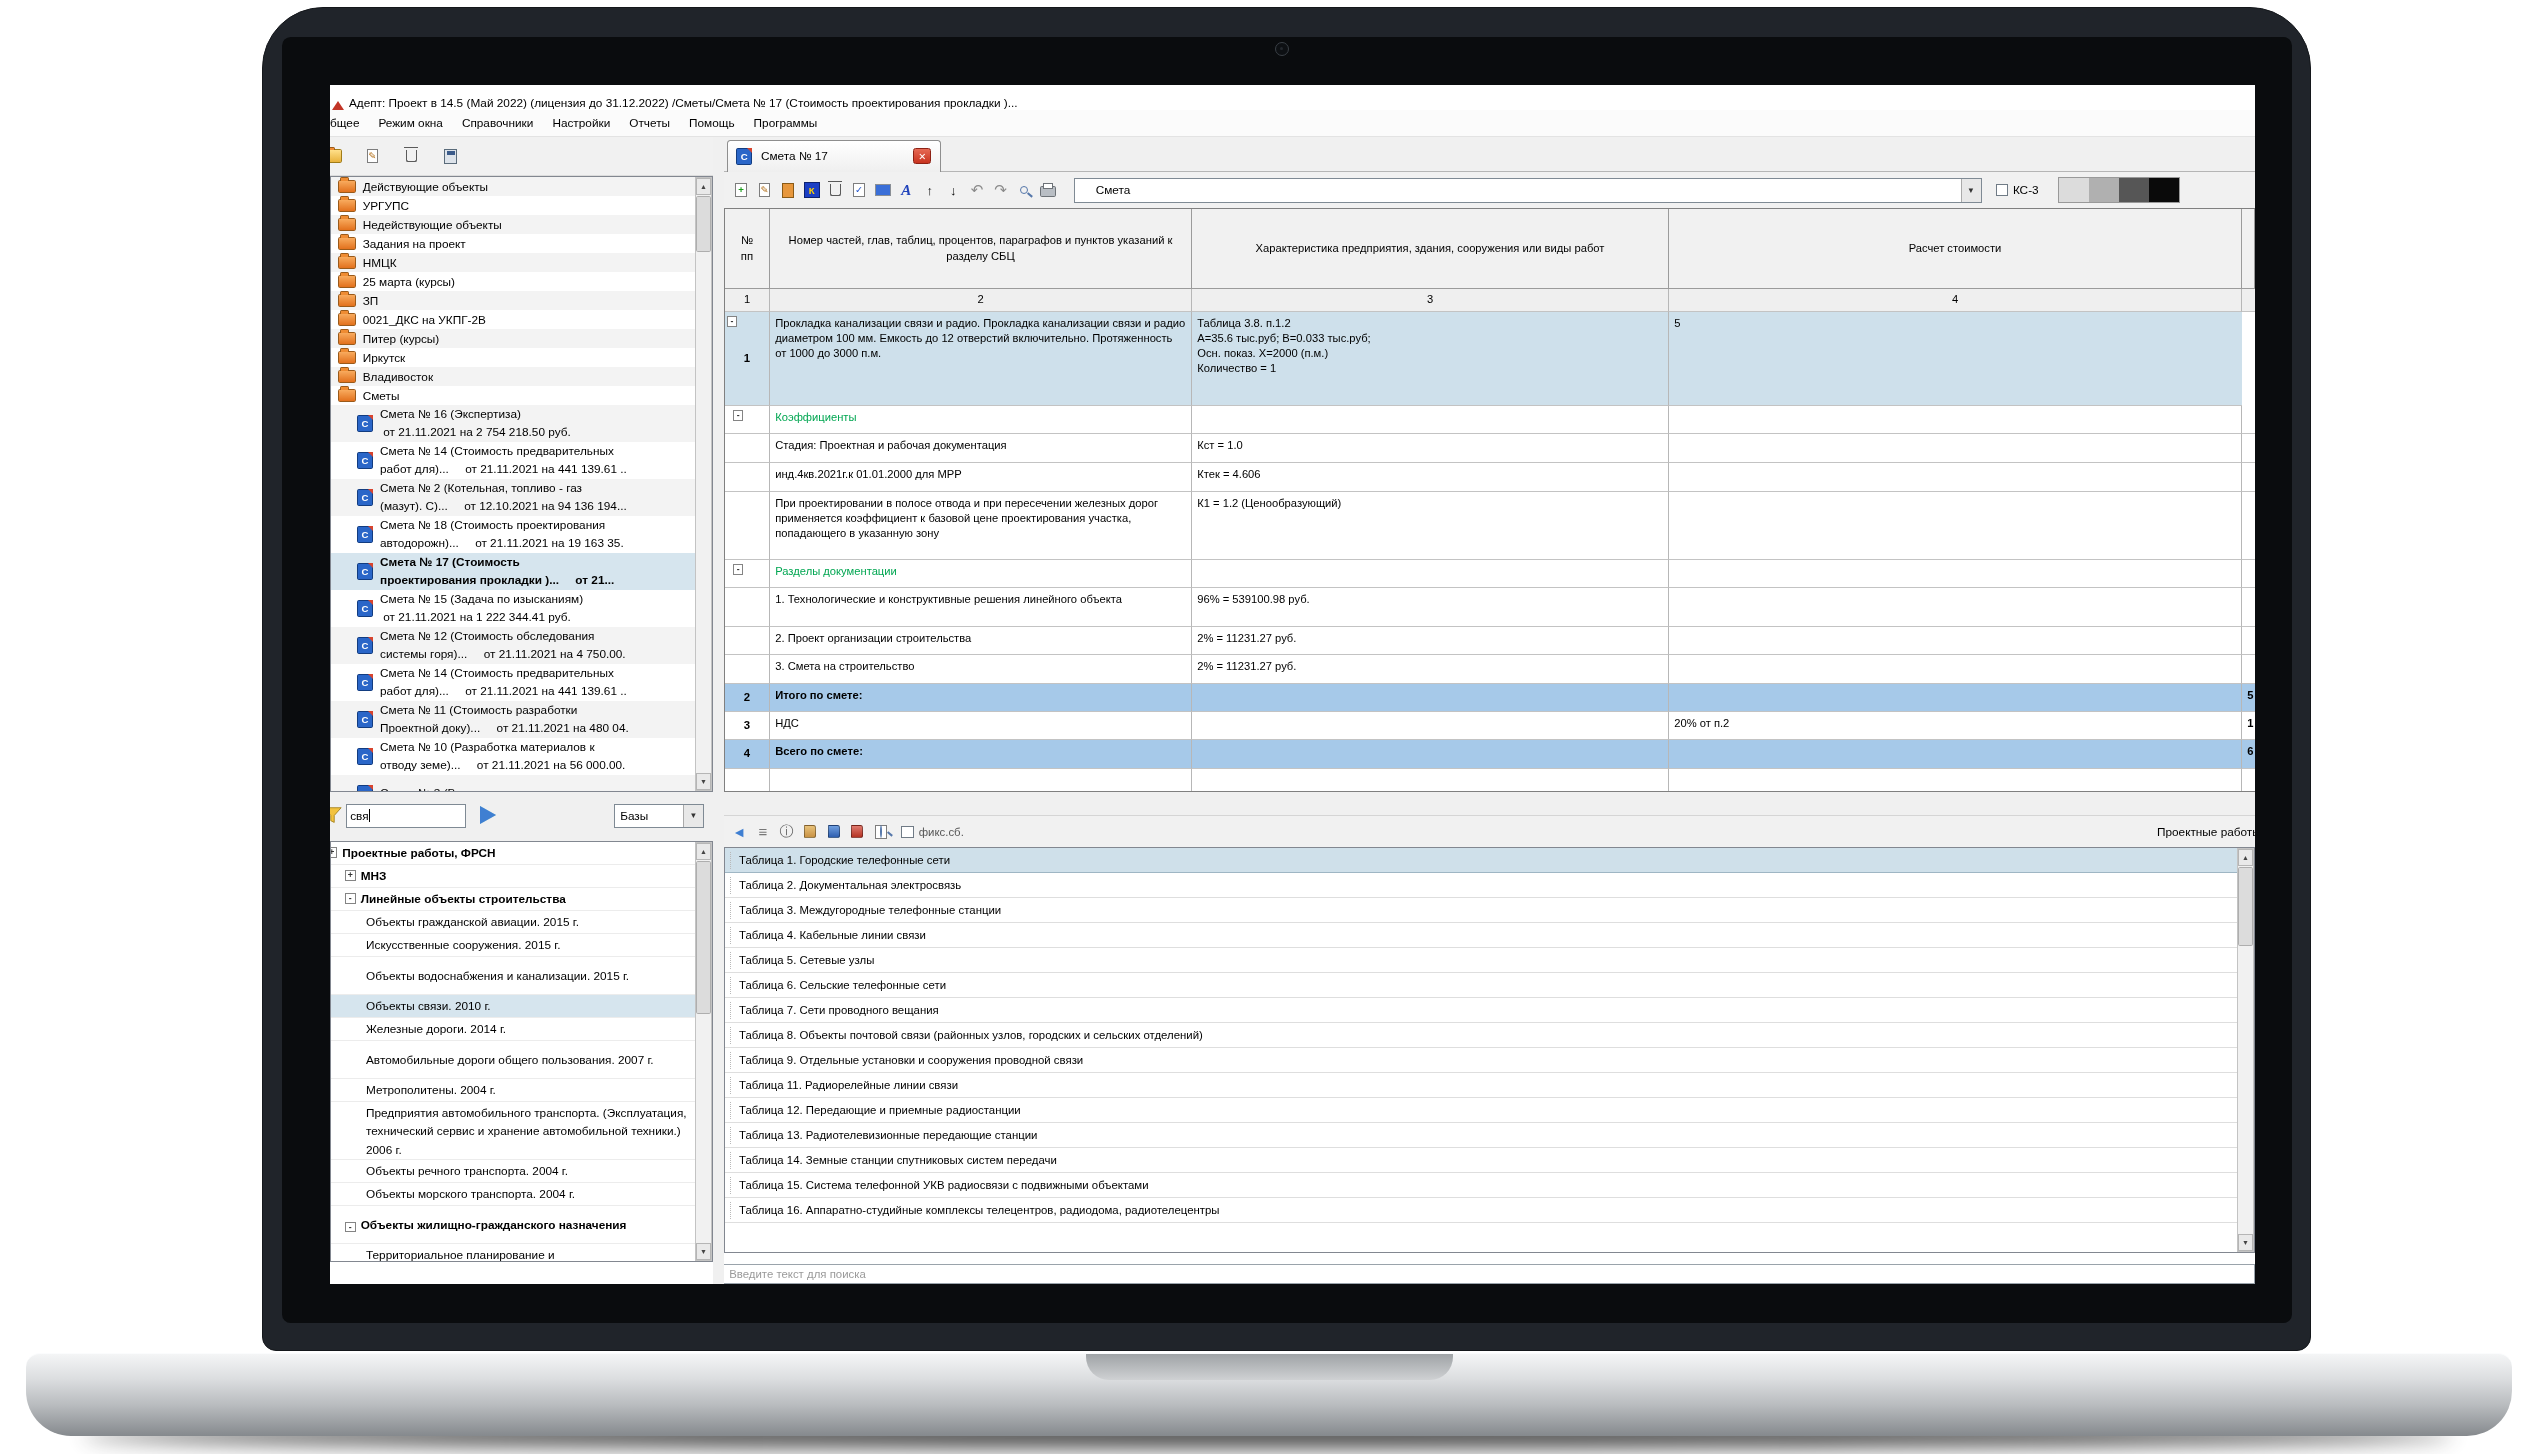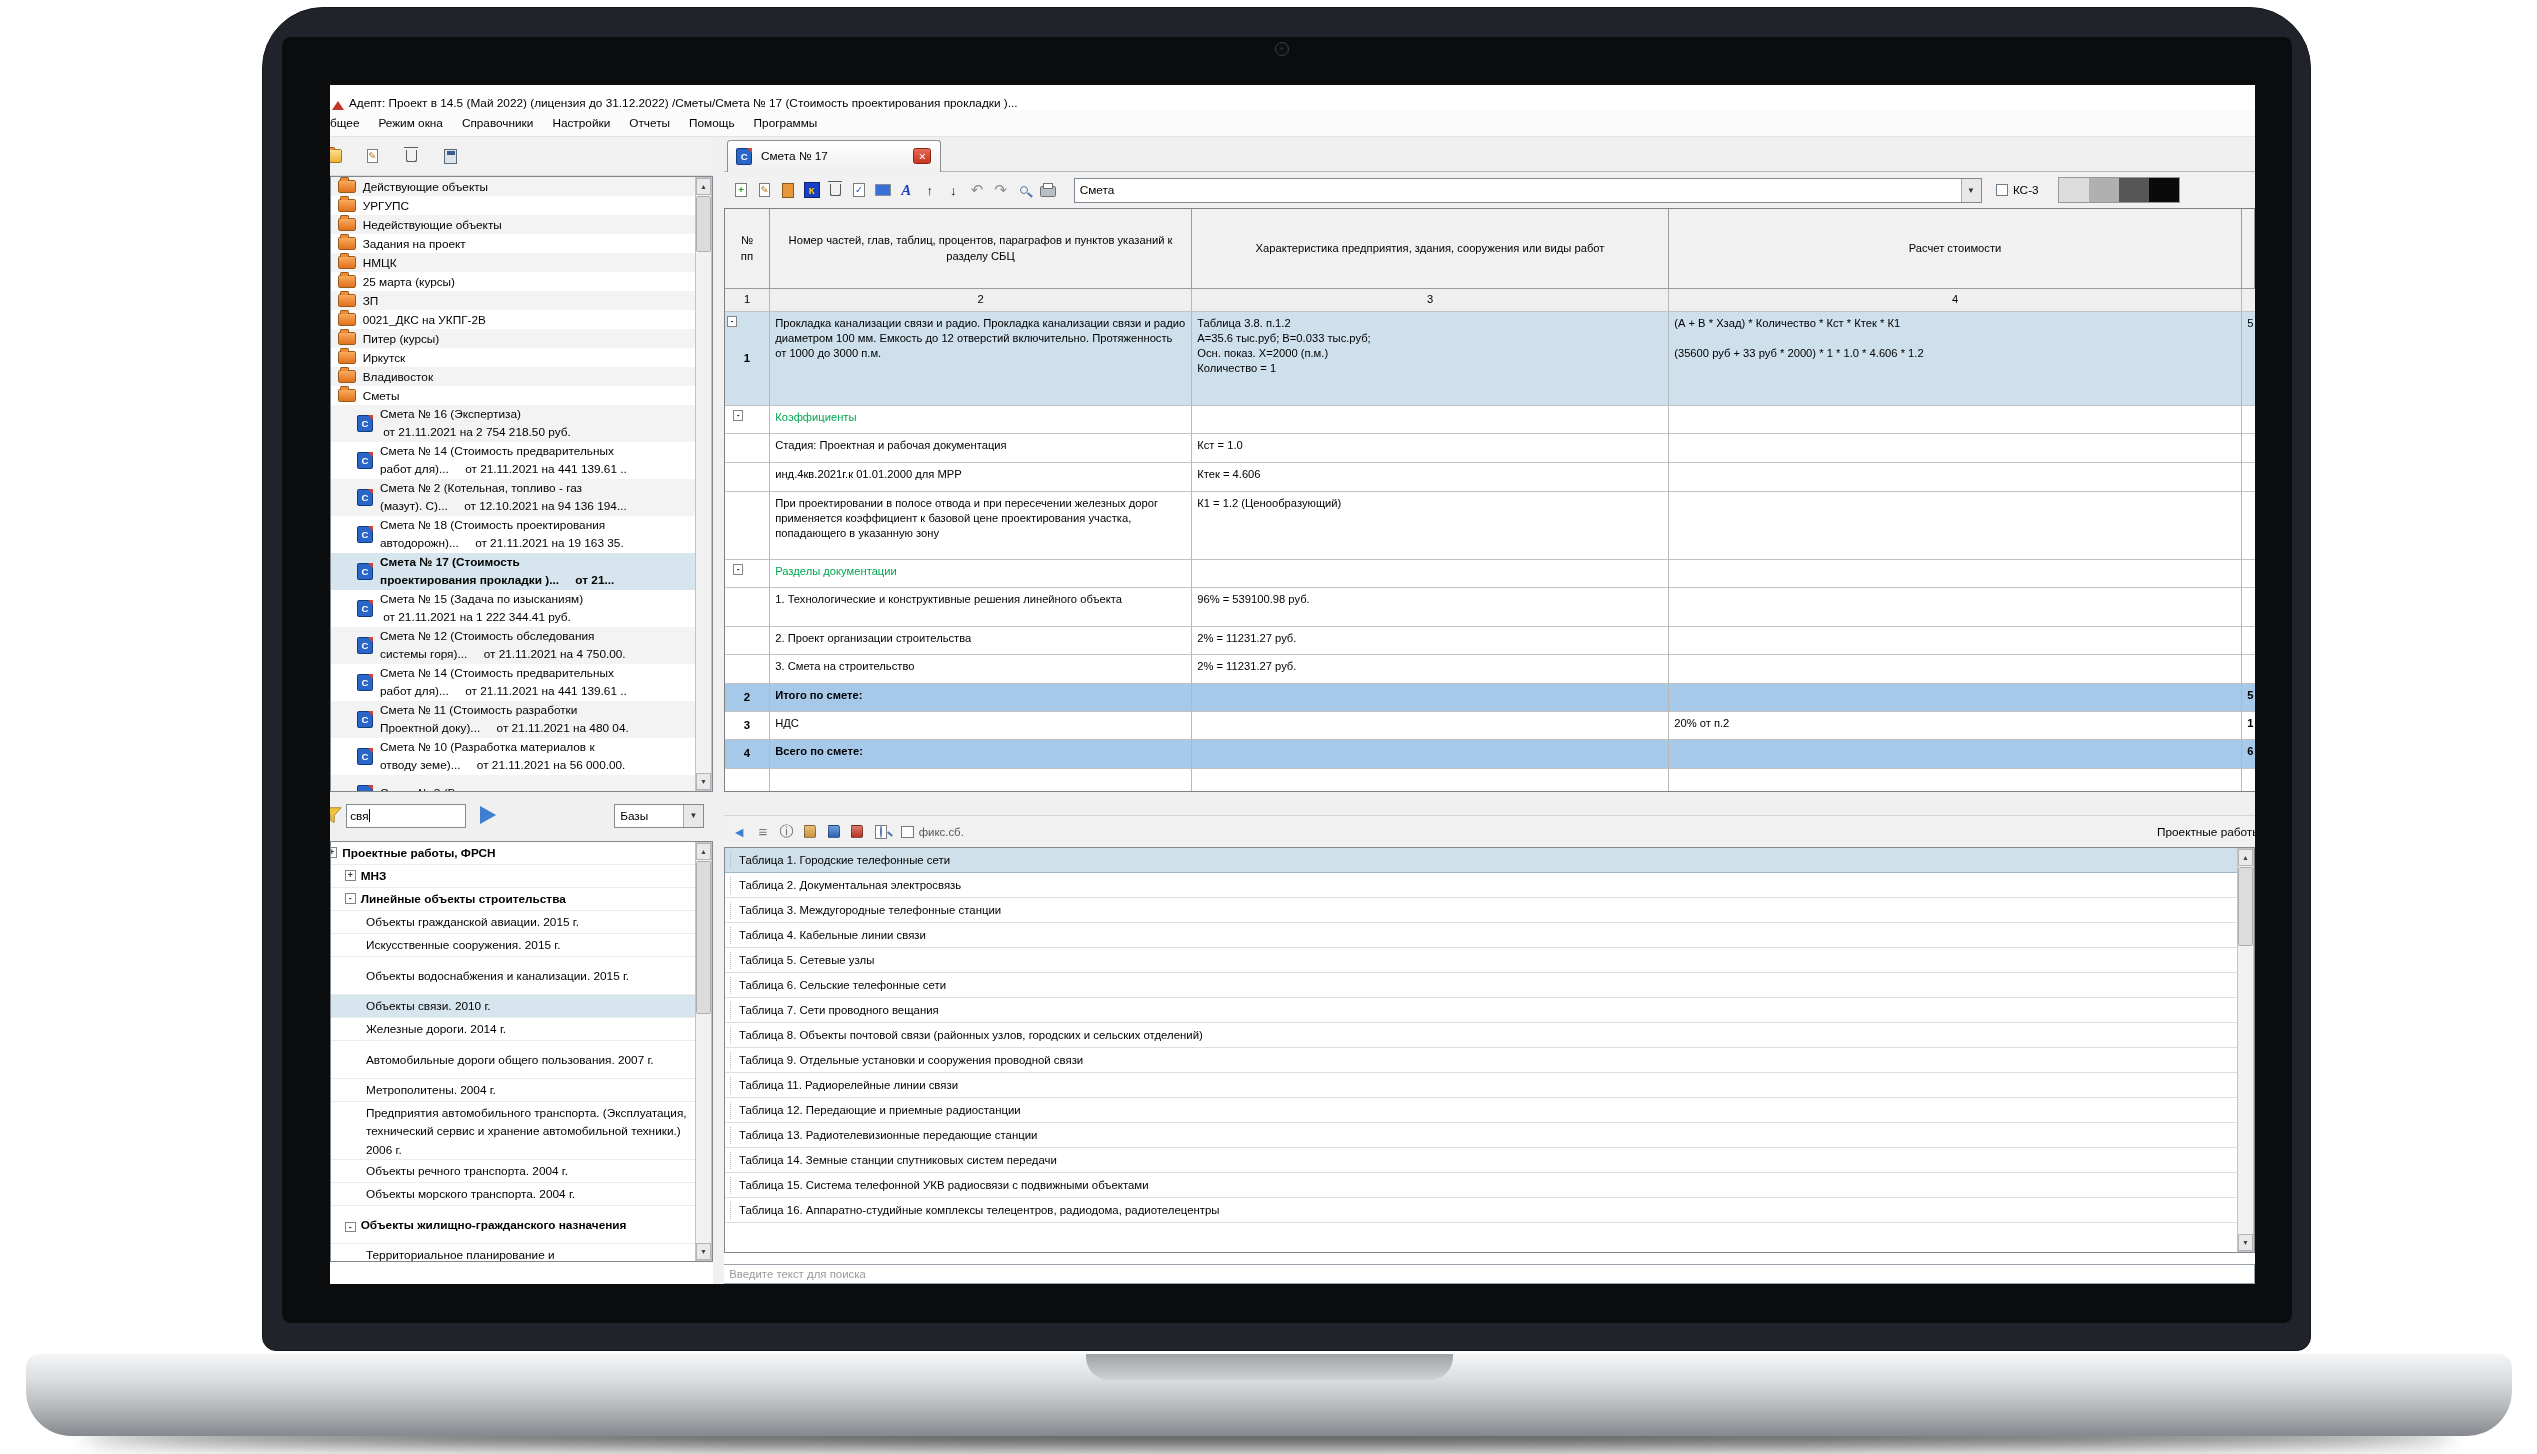--- a/index.html
+++ b/index.html
@@ -452,21 +452,21 @@
         </span>
       <span class="tbi">
           <span style="color:#8a8a8a;font-size:15px">↷</span>
         </span>
       <span class="tbi">
           <span class="mag"></span>
         </span>
       <span class="tbi">
           <span class="printer"></span>
         </span>
-      <div class="combo" style="position:static;margin-left:14px;width:908px;height:25px;">
+      <div class="combo" style="position:static;margin-left:14px;width:908px;height:25px;padding-left:16px;">
         <span class="val">Смета</span>
         <span class="drop">▼</span>
       </div>
       <span class="chk" style="margin-left:14px"></span>
       <span style="margin-left:5.2px;font-size:11.8px">КС-3</span>
       <span class="gradbar" style="margin-left:19px"></span>
     </div>
 
     <div class="gtable">
       <div class="trow thead" style="height:80px;">
@@ -488,23 +488,20 @@
       <div class="trow r-item" style="height:94px;">
         <div class="c c0">
             <span class="expb">-</span>
             <span>1</span>
           </div>
         <div class="c">Прокладка канализации связи и радио. Прокладка канализации связи и радио диаметром 100 мм. Емкость до 12 отверстий включительно. Протяженность от 1000 до 3000 п.м.</div>
         <div class="c preline">Таблица 3.8. п.1.2
 А=35.6 тыс.руб; В=0.033 тыс.руб;
 Осн. показ. Х=2000 (п.м.)
 Количество = 1</div>
-        <div class="c preline">(А + В * Хзад) * Количество * Кст * Ктек * К1
-
-(35600 руб + 33 руб * 2000) * 1 * 1.0 * 4.606 * 1.2</div>
         <div class="c c5">5</div>
       </div>
       <div class="trow" style="height:28px;">
         <div class="c c0">
             <span class="expb ind">-</span>
           </div>
         <div class="c grp">Коэффициенты</div>
         <div class="c"></div>
           <div class="c"></div>
           <div class="c c5"></div>

